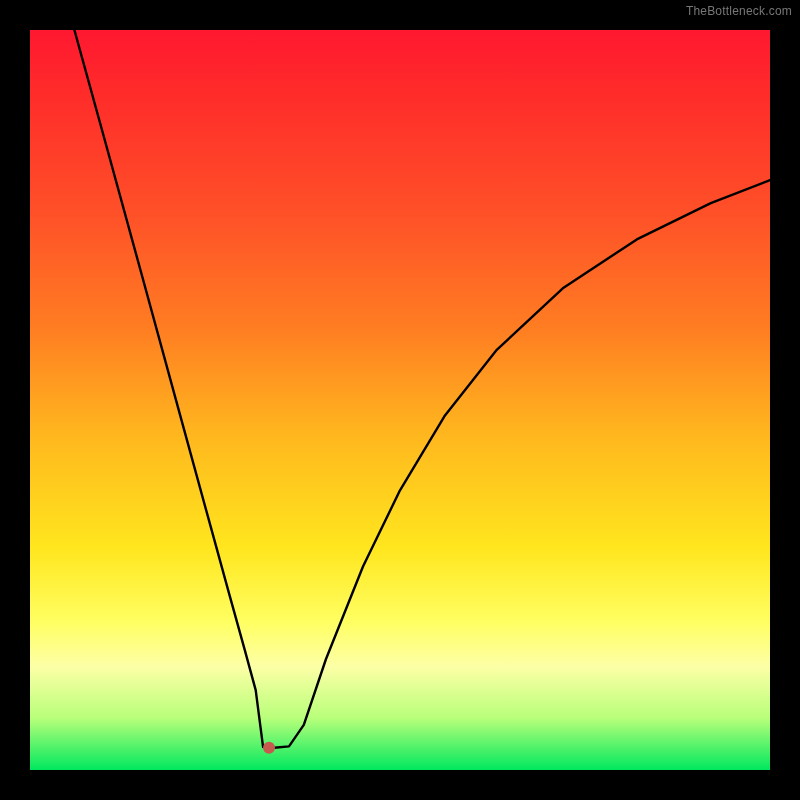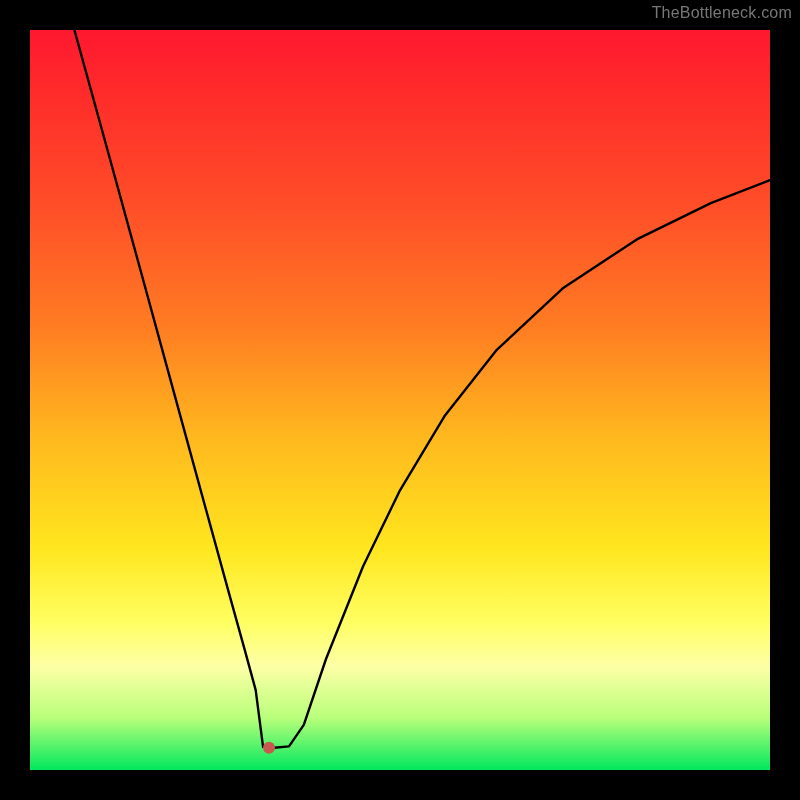--- a/index.html
+++ b/index.html
@@ -35,21 +35,21 @@
       #fdffa6 86%,
       #b8ff7a 93%,
       #00e85e 100%
     );
   }
   .watermark {
     position: absolute;
     top: 4px;
     right: 8px;
     color: #777;
-    font-size: 16px;
+    font-size: 12px;
     font-weight: 500;
     letter-spacing: 0.2px;
     user-select: none;
     pointer-events: none;
   }
   svg.curve {
     position: absolute;
     inset: 0;
     width: 100%;
     height: 100%;

